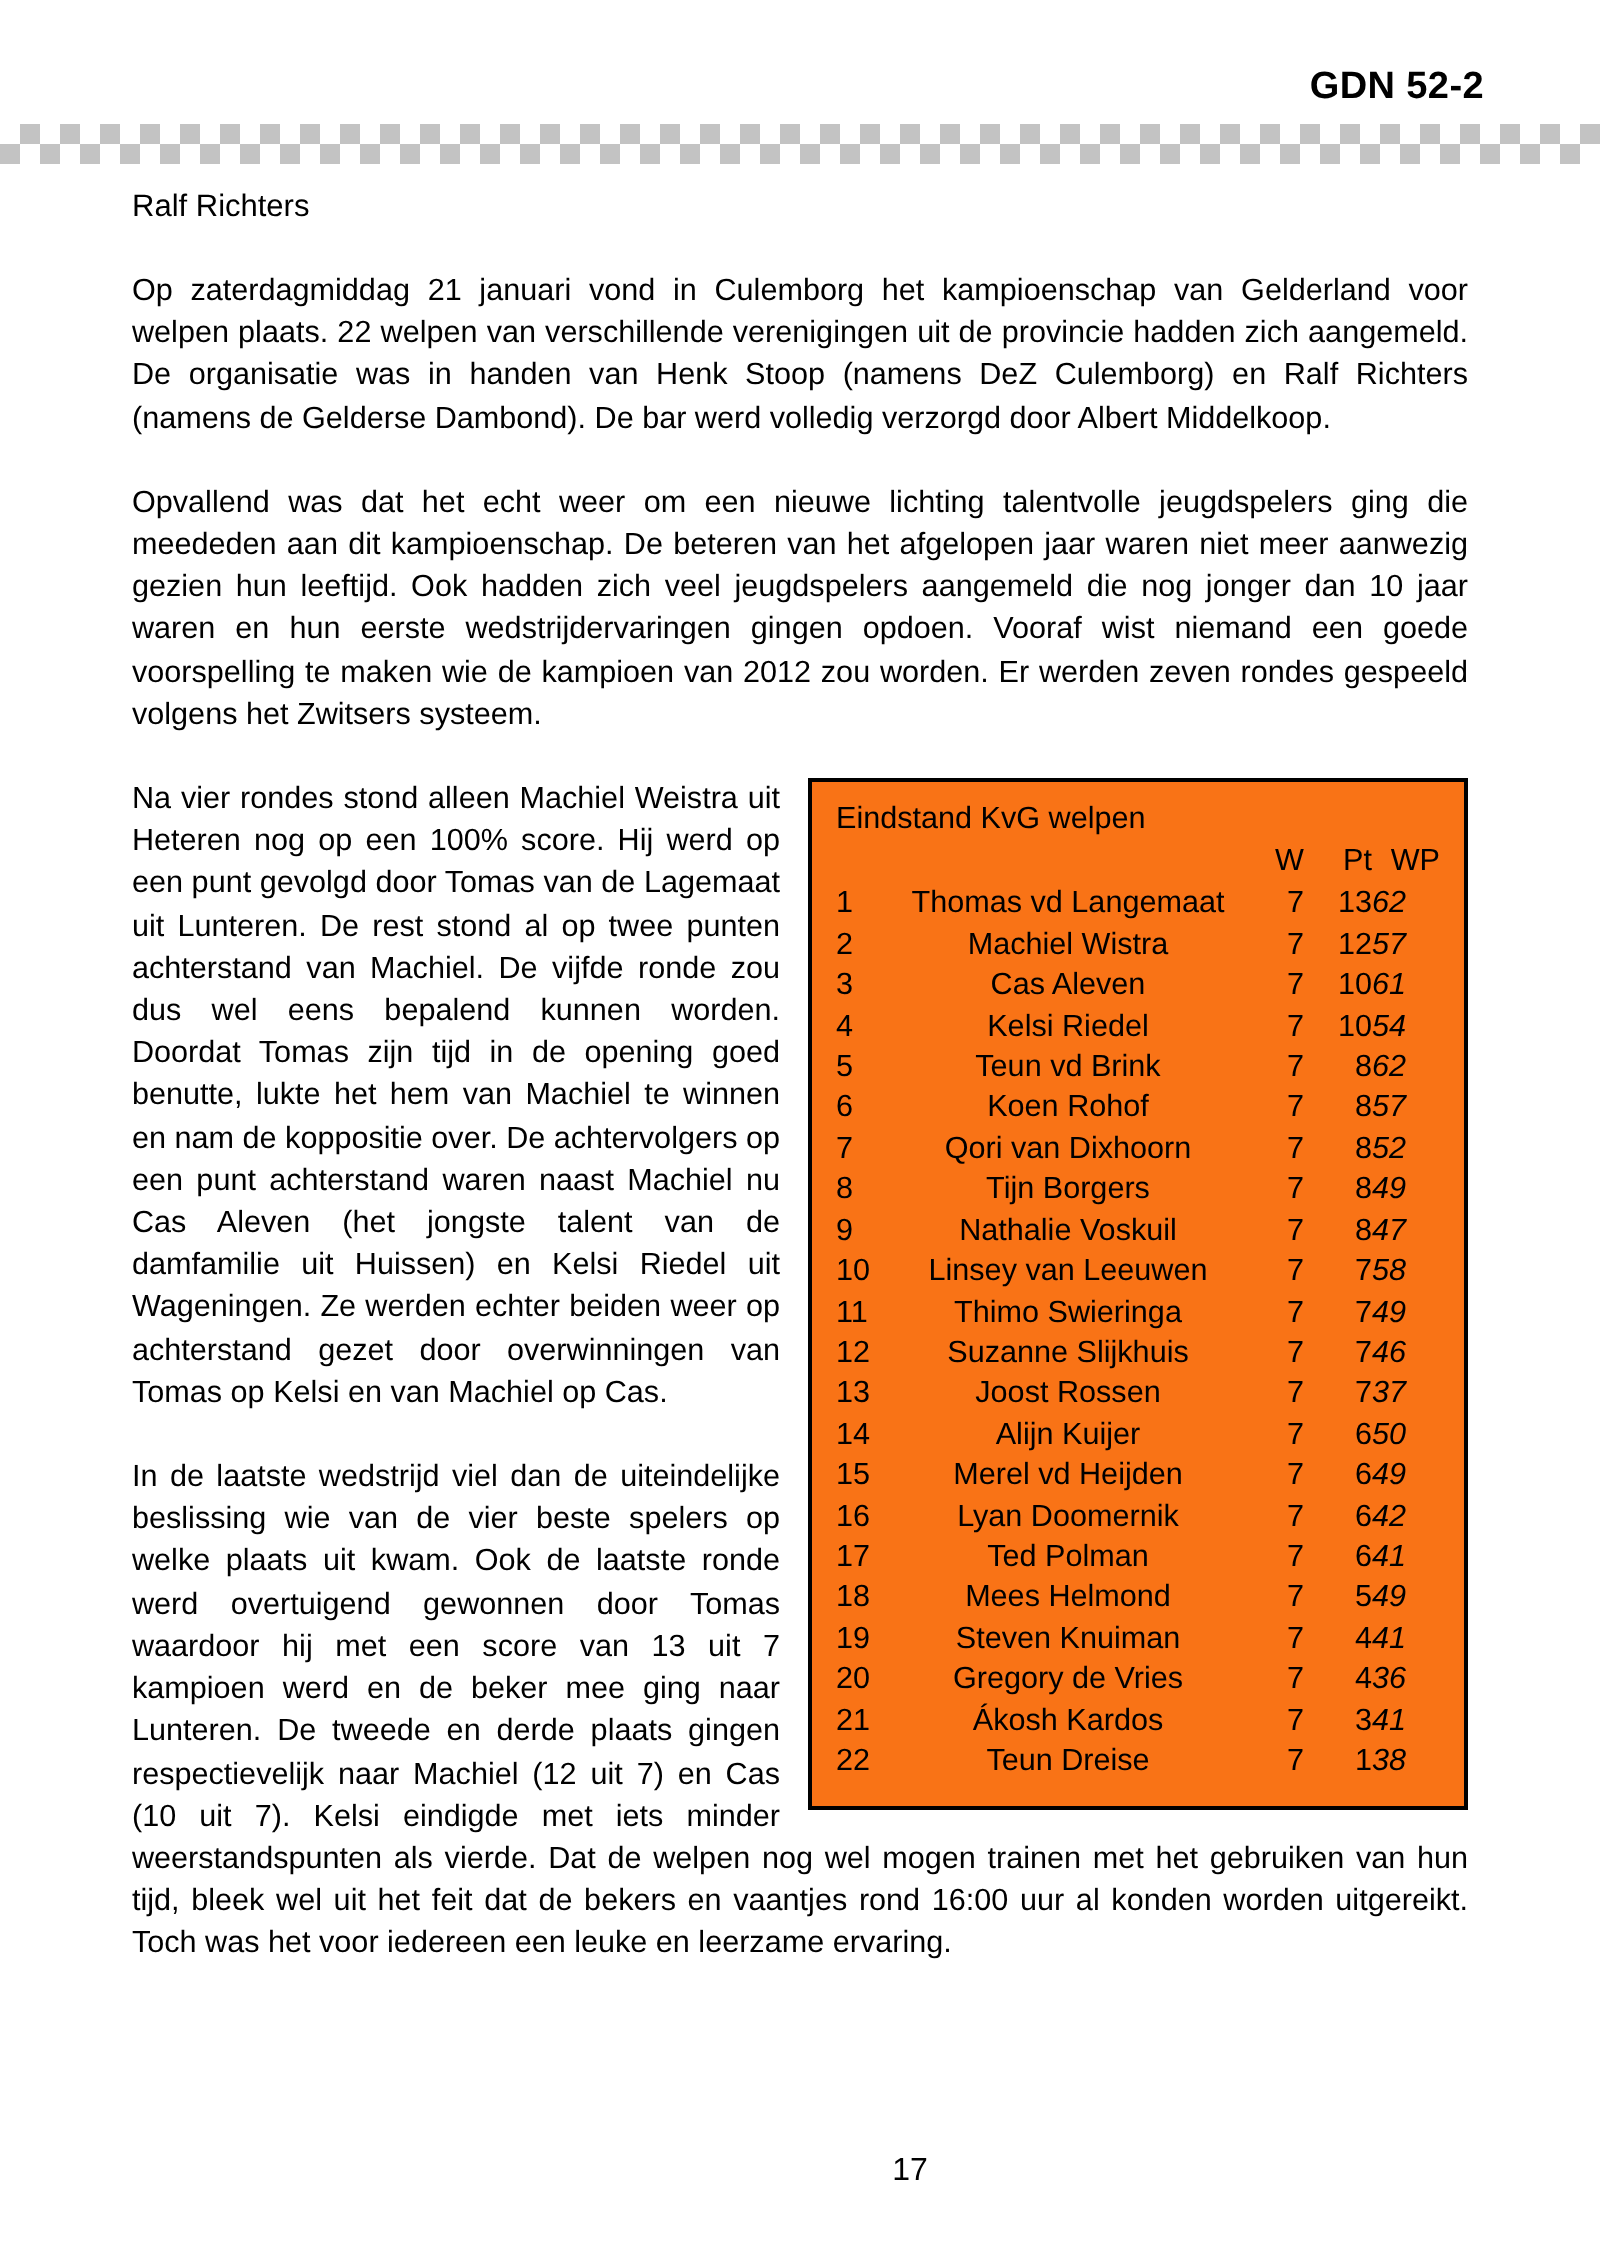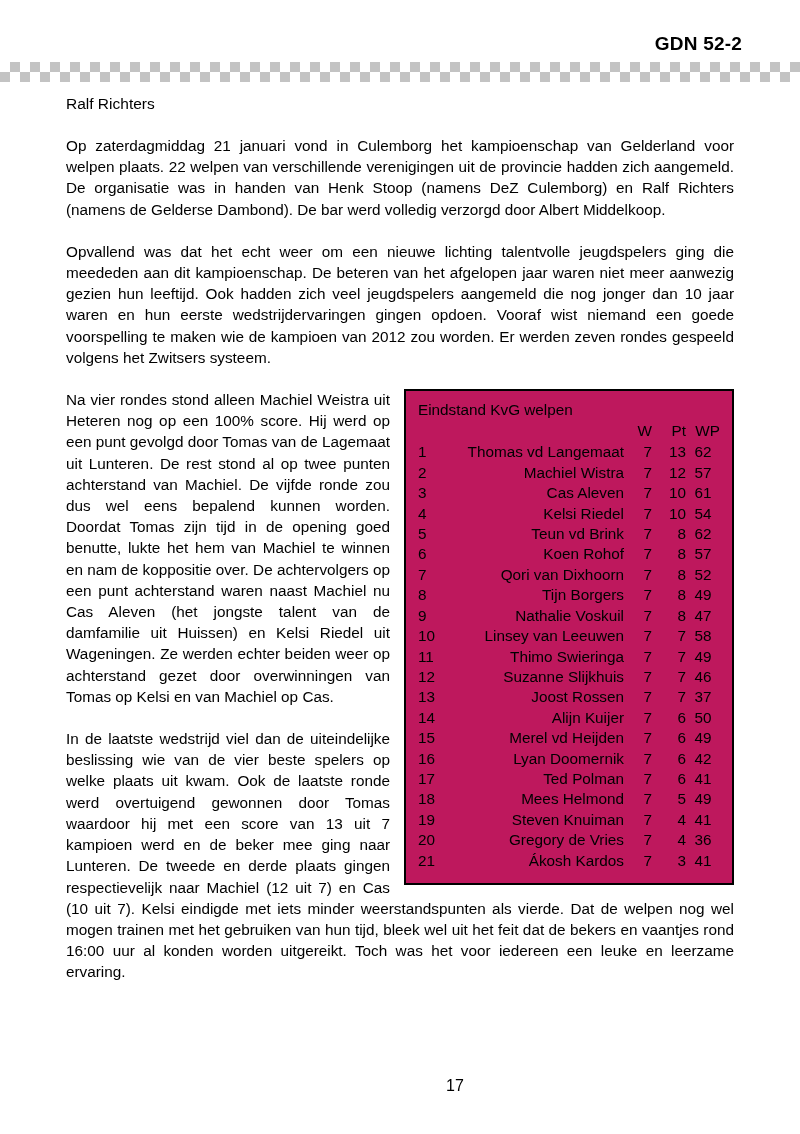--- a/index.html
+++ b/index.html
@@ -80,21 +80,21 @@
 
   
   #wrap-zone { position: relative; }
 
   
   #standings-box {
     float: right;
     width: 330px;
     margin: 0 0 6px 14px;
     border: 2px solid #000000;
-    background: #be185d;
+    background: #f97316;
     box-sizing: border-box;
     padding: 8px 12px 12px 12px;
   }
   #standings-caption {
     font-size: 15.3px;
     line-height: 21px;
     margin-bottom: 1px;
     white-space: nowrap;
   }
   table.standings {
@@ -107,24 +107,24 @@
   table.standings td {
     padding: 0;
     border: 0;
     font-weight: normal;
     white-space: nowrap;
   }
   table.standings th { text-align: right; padding-bottom: 1px; }
   th.col-rank, th.col-name { text-align: left; }
   th.col-pt, td.cell-pt { font-weight: bold; }
   td.cell-rank { text-align: left; width: 26px; padding-right: 2px; }
-  td.cell-name { text-align: right; }
+  td.cell-name { text-align: center; }
   td.cell-w  { text-align: right; width: 28px; }
   td.cell-pt { text-align: right; width: 34px; }
-  td.cell-wp { text-align: center; width: 34px; }
+  td.cell-wp { text-align: left; width: 34px; font-style: italic; }
   th.col-w  { width: 28px; }
   th.col-pt { width: 34px; }
   th.col-wp { width: 34px; }
 
   
   #page-number {
     position: absolute;
     left: 0;
     top: 1077px;
     width: 800px;
@@ -312,20 +312,27 @@
               <td class="cell-pt">4</td>
               <td class="cell-wp">36</td>
             </tr>
             <tr>
               <td class="cell-rank">21</td>
               <td class="cell-name">Ákosh Kardos</td>
               <td class="cell-w">7</td>
               <td class="cell-pt">3</td>
               <td class="cell-wp">41</td>
             </tr>
+            <tr>
+              <td class="cell-rank">22</td>
+              <td class="cell-name">Teun Dreise</td>
+              <td class="cell-w">7</td>
+              <td class="cell-pt">1</td>
+              <td class="cell-wp">38</td>
+            </tr>
           </tbody>
       </table>
     </div>
 
     <p class="body-text">Na vier rondes stond alleen Machiel Weistra uit Heteren nog op een 100% score. Hij werd op een punt gevolgd door Tomas van de Lagemaat uit Lunteren. De rest stond al op twee punten achterstand van Machiel. De vijfde ronde zou dus wel eens bepalend kunnen worden. Doordat Tomas zijn tijd in de opening goed benutte, lukte het hem van Machiel te winnen en nam de koppositie over. De achtervolgers op een punt achterstand waren naast Machiel nu Cas Aleven (het jongste talent van de damfamilie uit Huissen) en Kelsi Riedel uit Wageningen. Ze werden echter beiden weer op achterstand gezet door overwinningen van Tomas op Kelsi en van Machiel op Cas.</p>
 
     <div class="para-gap-sm"></div>
 
     <p class="body-text">In de laatste wedstrijd viel dan de uiteindelijke beslissing wie van de vier beste spelers op welke plaats uit kwam. Ook de laatste ronde werd overtuigend gewonnen door Tomas waardoor hij met een score van 13 uit 7 kampioen werd en de beker mee ging naar Lunteren. De tweede en derde plaats gingen respectievelijk naar Machiel (12 uit 7) en Cas (10 uit 7). Kelsi eindigde met iets minder weerstandspunten als vierde. Dat de welpen nog wel mogen trainen met het gebruiken van hun tijd, bleek wel uit het feit dat de bekers en vaantjes rond 16:00 uur al konden worden uitgereikt. Toch was het voor iedereen een leuke en leerzame ervaring.</p>
   </div>

